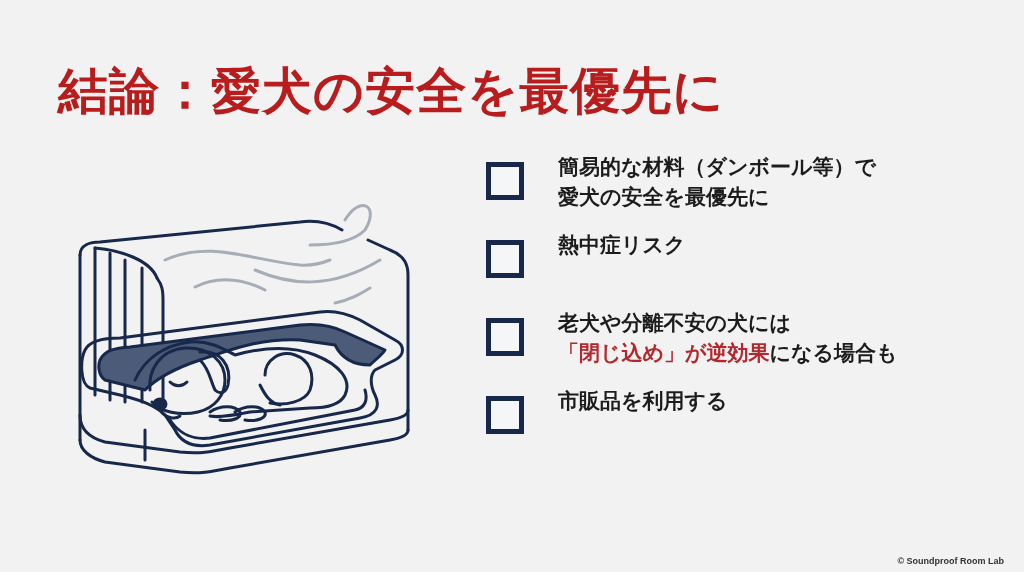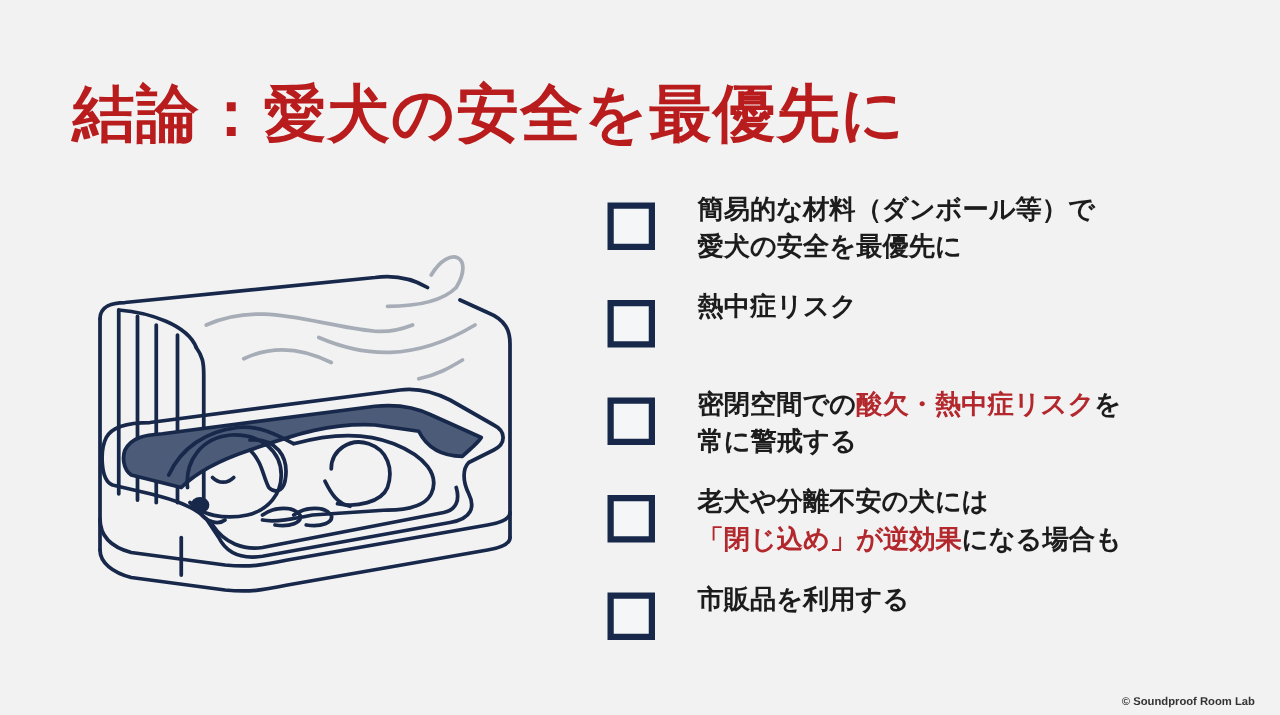--- a/index.html
+++ b/index.html
@@ -109,27 +109,20 @@
   </div>
   <div class="check-item">
     <div class="checkbox"></div>
     <div class="item-text">
       <div><span>熱中症リスク</span></div>
     </div>
   </div>
   <div class="check-item">
     <div class="checkbox"></div>
     <div class="item-text">
-      <div><span>密閉空間での</span><span class="red">酸欠・熱中症リスク</span><span>を</span></div>
-      <div><span>常に警戒する</span></div>
-    </div>
-  </div>
-  <div class="check-item">
-    <div class="checkbox"></div>
-    <div class="item-text">
       <div><span>老犬や分離不安の犬には</span></div>
       <div><span class="red">「閉じ込め」が逆効果</span><span>になる場合も</span></div>
     </div>
   </div>
   <div class="check-item">
     <div class="checkbox"></div>
     <div class="item-text">
       <div><span>市販品を利用する</span></div>
     </div>
   </div>

